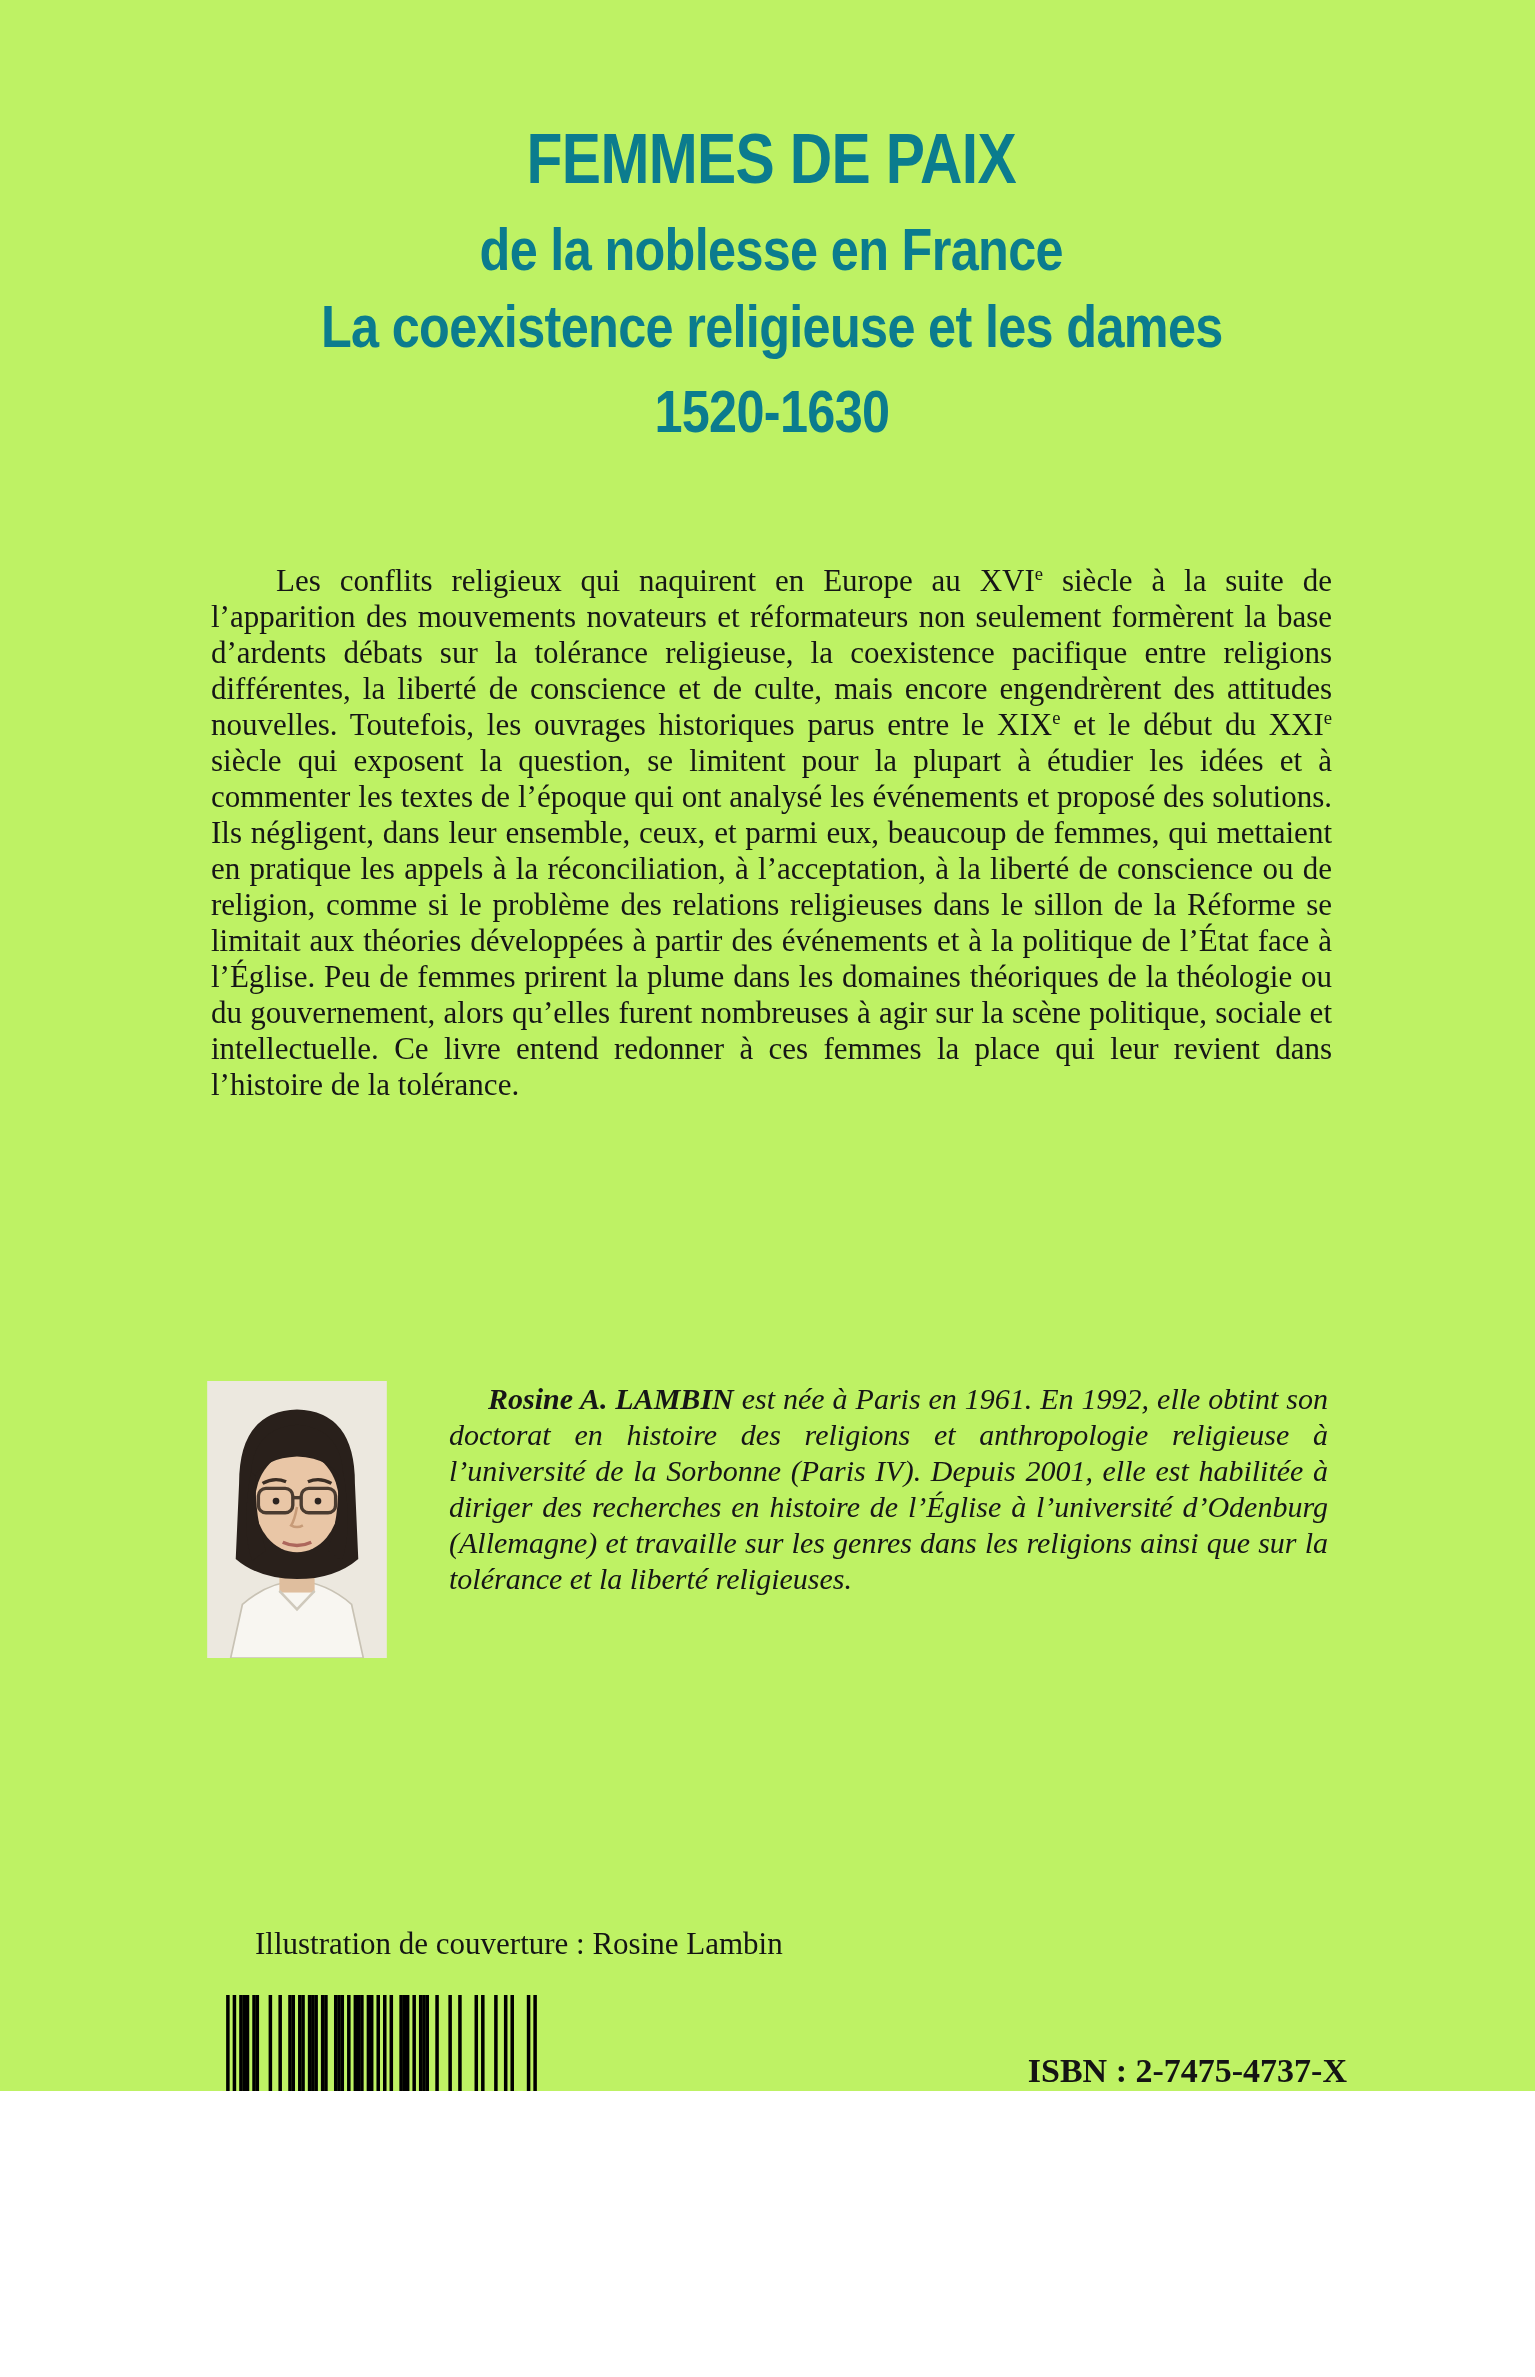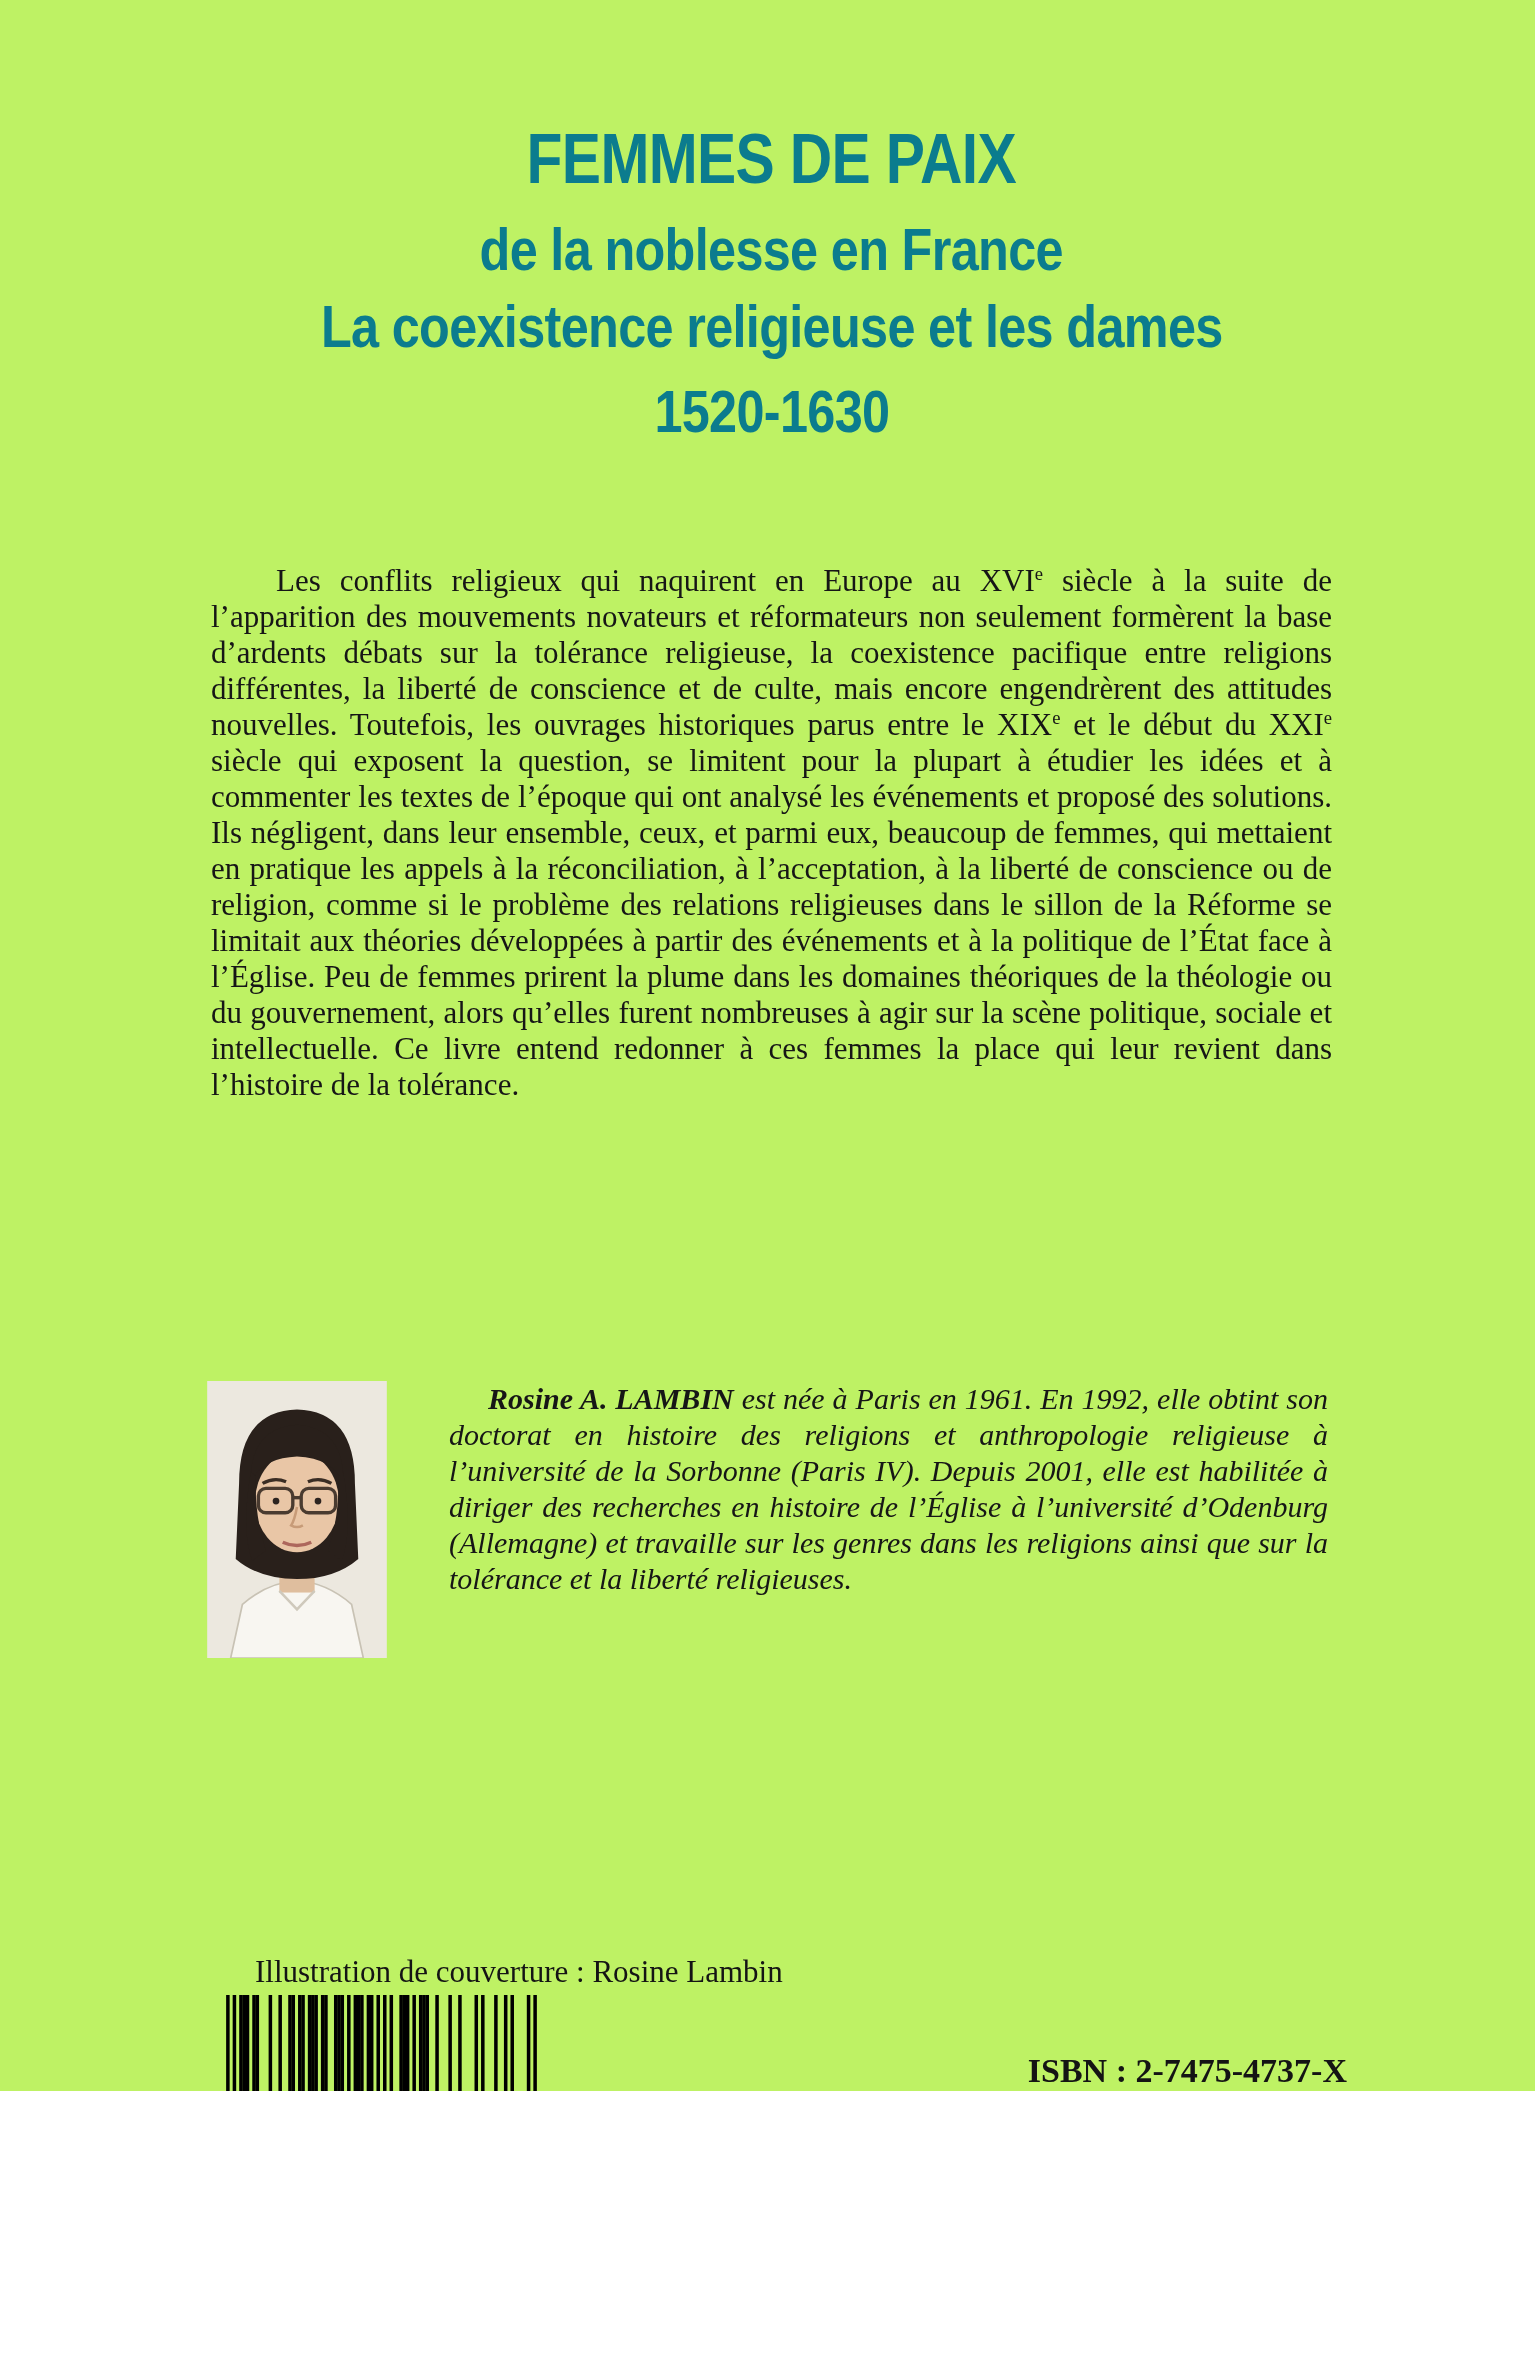--- a/index.html
+++ b/index.html
@@ -96,21 +96,20 @@
   }
   .author-name { font-weight: bold; }
 
   
   .credit {
     position: absolute;
     left: 255px;
     top: 1926px;
     font-size: 31px;
     color: #141414;
-    margin-top: 28px;
   }
 
   
   .barcode {
     position: absolute;
     left: 191px;
     top: 1995px;
     width: 369px;
     height: 149px;
   }

